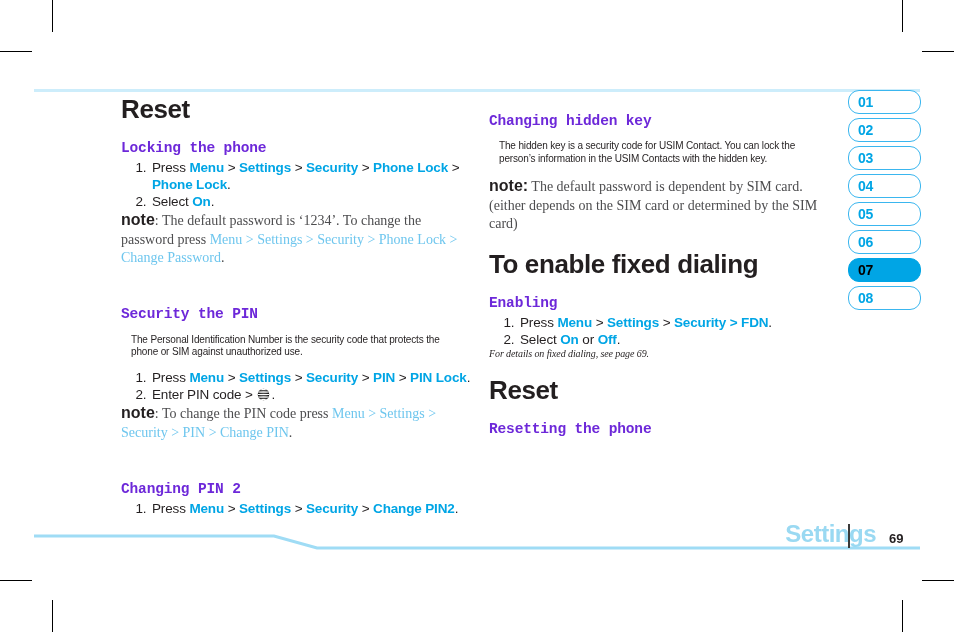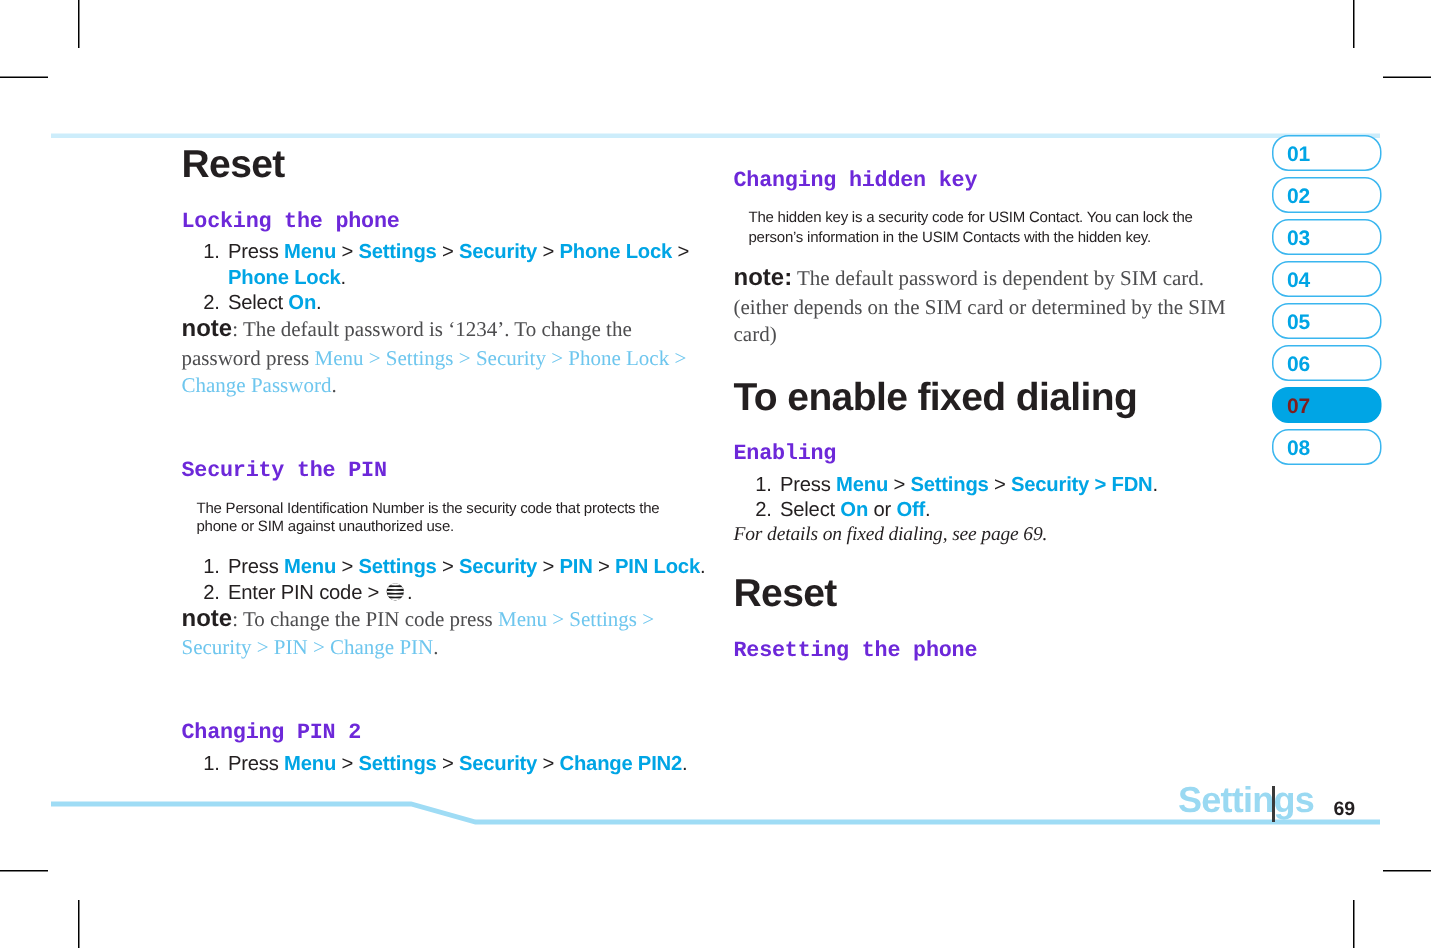--- a/index.html
+++ b/index.html
@@ -109,21 +109,21 @@
     margin: 0;
     color: #4d4d4f;
   }
   p.note b { font-family: "Liberation Sans", sans-serif; font-size: 16px; color: #231f20; }
   p.note .lnk { color: #6ec6ee; font-weight: normal; font-family: "Liberation Serif", serif; }
   p.note .sep { color: #6ec6ee; }
 
   p.italic-ref {
     font-family: "Liberation Serif", serif;
     font-style: italic;
-    font-size: 13px;
+    font-size: 10px;
     margin: 0;
     color: #231f20;
     letter-spacing: -0.1px;
   }
   .gap-md { height: 16px; }
   .gap-lg { height: 22px; }
 
   
   .globe {
     display: inline-block;
@@ -152,21 +152,21 @@
     font-weight: bold;
     letter-spacing: -0.2px;
     display: flex;
     align-items: center;
     padding-left: 9px;
     background: #ffffff;
   }
   .tab.active {
     background: #00a5e5;
     border-color: #00a5e5;
-    color: #7f1d1d;
+    color: #000000;
   }
 
   
   .footer-line {
     position: absolute;
     left: 34px;
     top: 531px;
     width: 886px;
     height: 22px;
     overflow: hidden;

